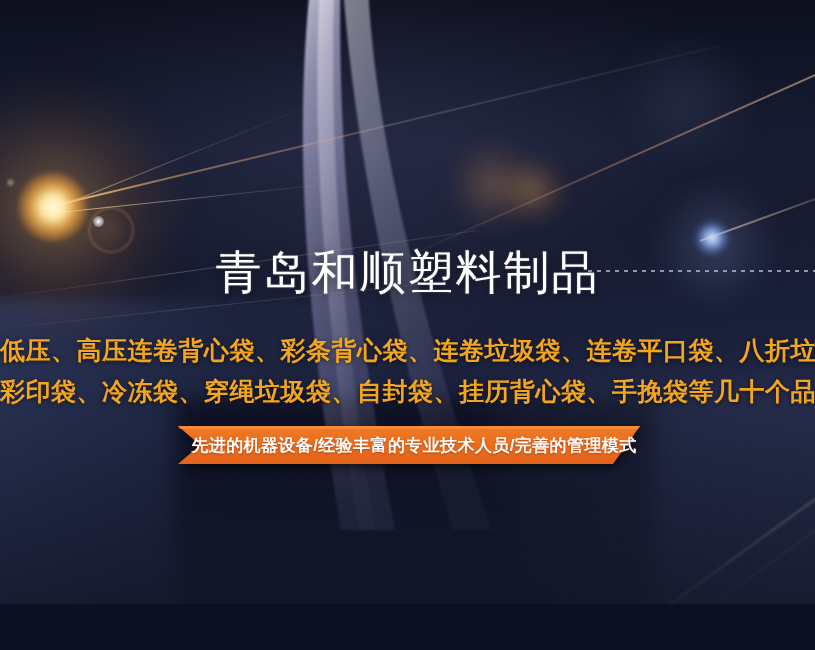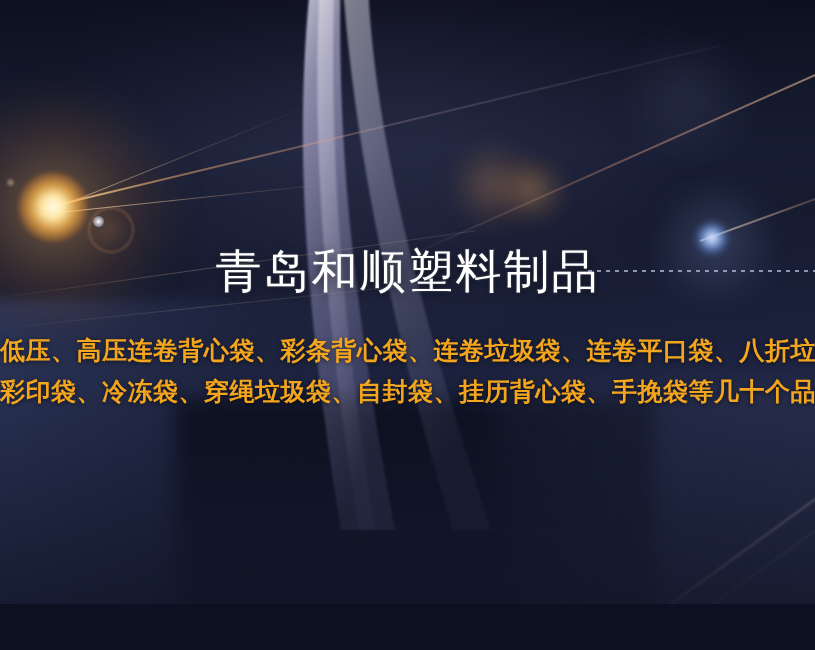--- a/index.html
+++ b/index.html
@@ -11,21 +11,20 @@
     overflow:hidden;
   }
 
   #stage{
     position:relative;
     width:815px; height:604px;
     overflow:hidden;
     background:
       radial-gradient(circle at 48% 5%, rgba(60,62,96,0.55) 0%, rgba(0,0,0,0) 46%),
       linear-gradient(175deg, #1b2036 0%, #191f35 18%, #161b30 42%, #1d2340 66%, #232a47 100%);
-    font-family: Liberation Serif, serif;
   }
 
   
   .bg{ position:absolute; pointer-events:none; }
 
   
   .plate-left{
     left:-60px; top:300px; width:420px; height:420px;
     background:linear-gradient(100deg, rgba(46,56,92,0.85) 0%, rgba(36,44,74,0.35) 55%, rgba(0,0,0,0) 100%);
     transform:skewX(-11deg);
@@ -261,15 +260,32 @@
 
     <div class="title">青岛和顺塑料制品</div>
 
     <div class="dots"></div>
 
     <div class="subs">
       <span class="line">低压、高压连卷背心袋、彩条背心袋、连卷垃圾袋、连卷平口袋、八折垃圾袋、</span>
       <span class="line">彩印袋、冷冻袋、穿绳垃圾袋、自封袋、挂历背心袋、手挽袋等几十个品种</span>
     </div>
 
+    <div class="ribbon-wrap">
+      <svg class="ribbon-shadow" viewBox="0 0 462 38" preserveAspectRatio="none">
+        <path d="M0 0 L462 0 L435 38 L0 38 L22 19 L0 0 Z" fill="#000000"></path>
+      </svg>
+      <svg width="462" height="38" viewBox="0 0 462 38" preserveAspectRatio="none" style="position:absolute;left:0;top:0;">
+        <defs>
+          <linearGradient id="grib" x1="0" y1="0" x2="0" y2="1">
+            <stop offset="0%" stop-color="#f07a24"></stop>
+            <stop offset="50%" stop-color="#ec6c1d"></stop>
+            <stop offset="100%" stop-color="#e2631a"></stop>
+          </linearGradient>
+        </defs>
+        <path d="M0 0 L462 0 L435 38 L0 38 L22 19 L0 0 Z" fill="url(#grib)"></path>
+        <path d="M0 0 L462 0 L460 3 L2 3 Z" fill="#f79242" opacity="0.75"></path>
+      </svg>
+      <div class="ribbon-label">先进的机器设备/经验丰富的专业技术人员/完善的管理模式</div>
+    </div>
 
   </div>
 </div>
 
 </body></html>

